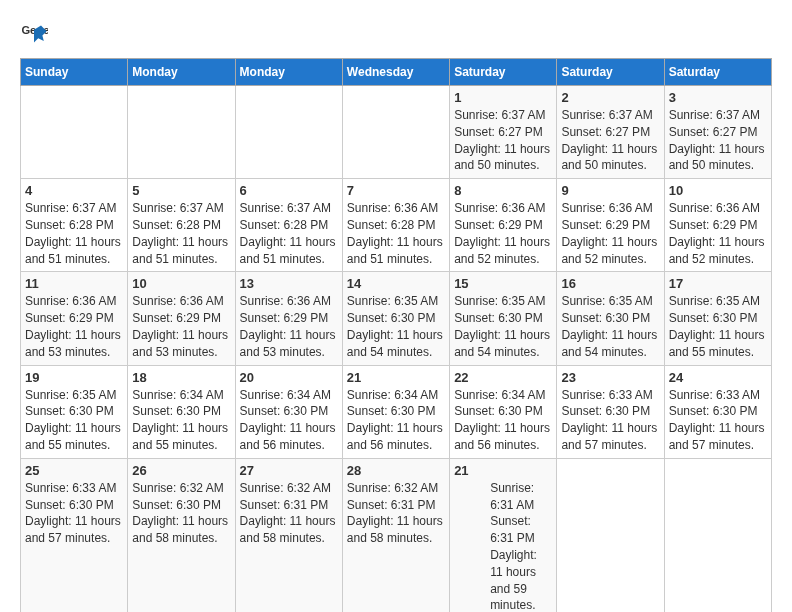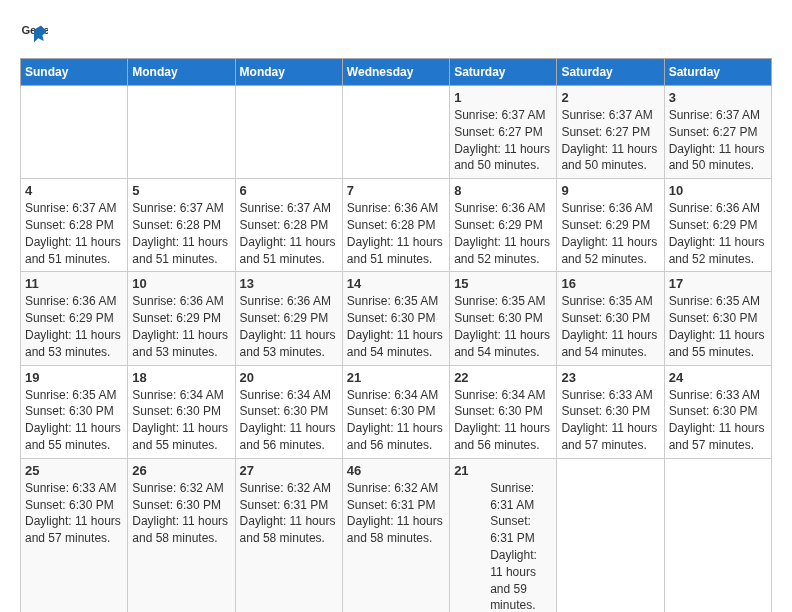--- a/index.html
+++ b/index.html
@@ -313,21 +313,21 @@
 and 58 minutes.</div>
         </td>
         <td>
           <span class="day-number">27</span>
           <div class="day-info" style="white-space: pre-line;">Sunrise: 6:32 AM
 Sunset: 6:31 PM
 Daylight: 11 hours
 and 58 minutes.</div>
         </td>
         <td>
-          <span class="day-number">46</span>
+          <span class="day-number">28</span>
           <div class="day-info" style="white-space: pre-line;">Sunrise: 6:32 AM
 Sunset: 6:31 PM
 Daylight: 11 hours
 and 58 minutes.</div>
         </td>
         <td>
           <span class="day-number">21</span>
           <div class="day-info" style="white-space: pre-line; margin-left: 36px;">Sunrise: 6:31 AM
 Sunset: 6:31 PM
 Daylight: 11 hours

